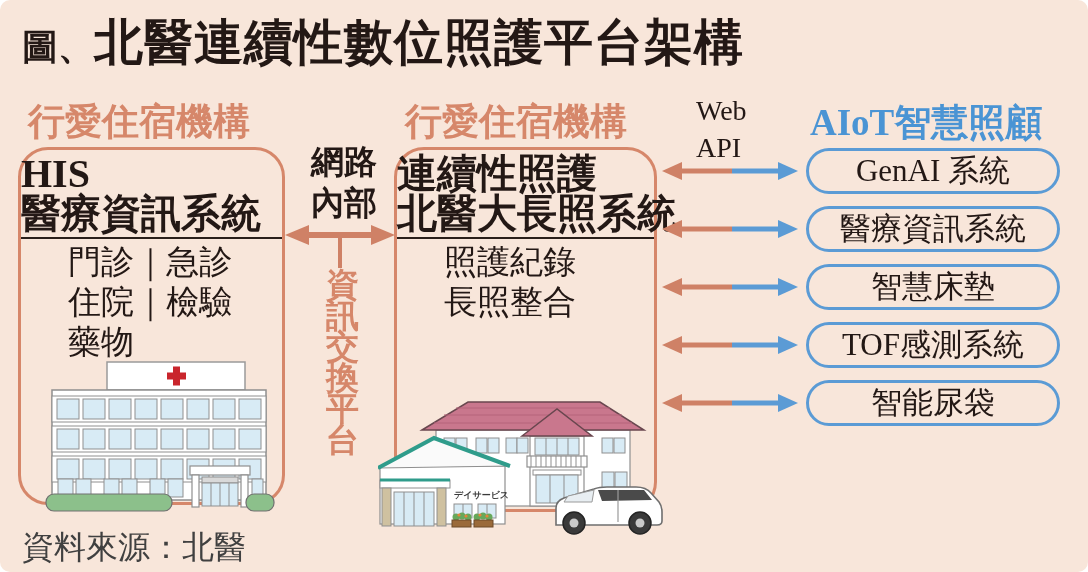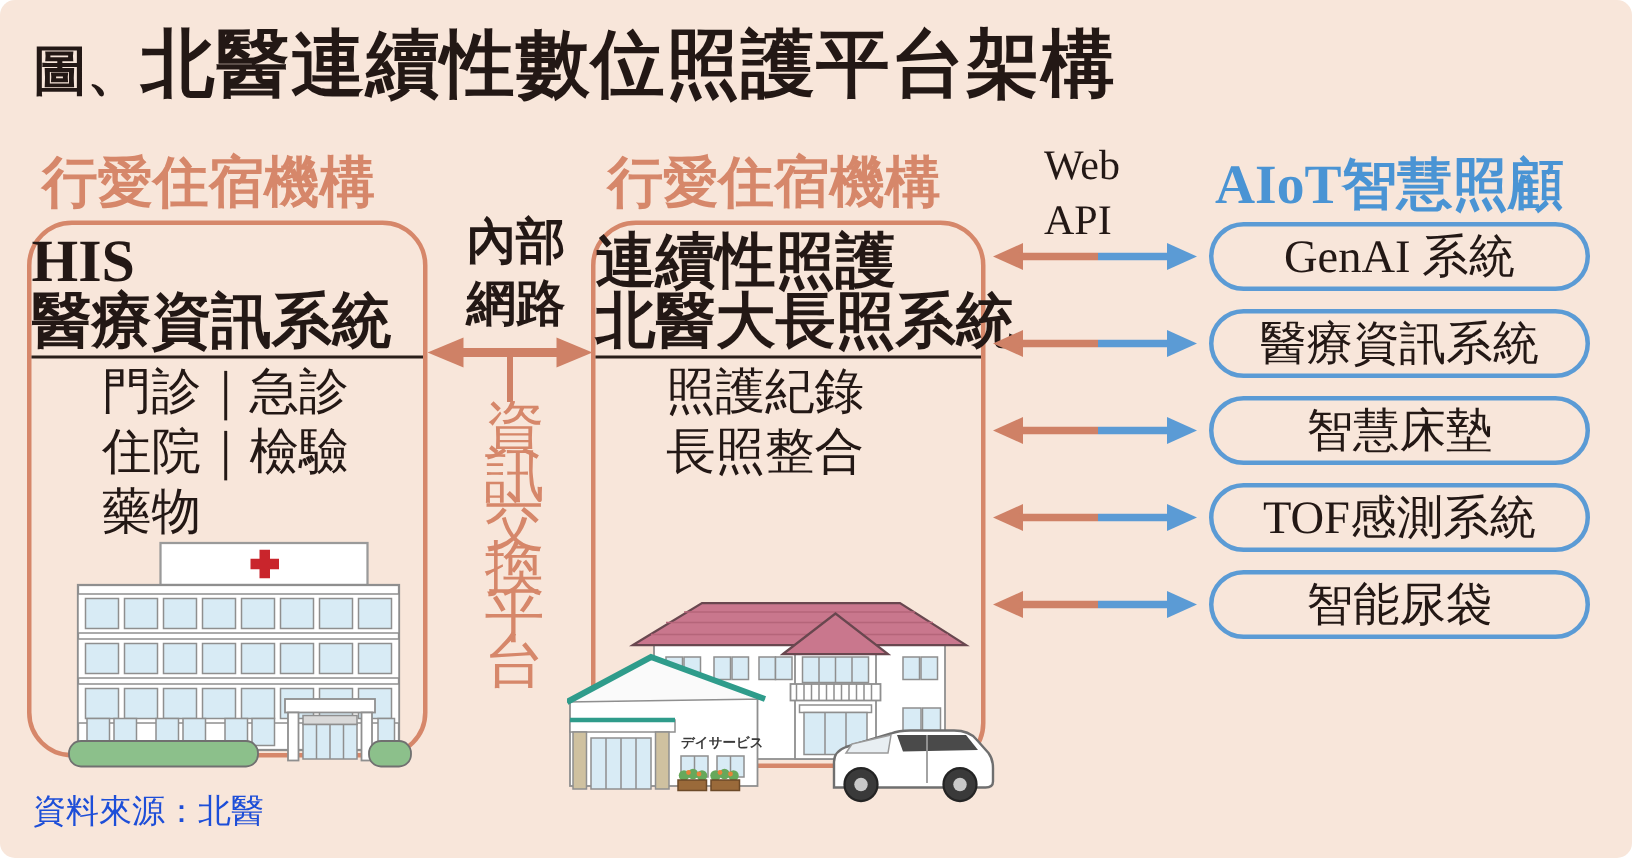--- a/index.html
+++ b/index.html
@@ -32,33 +32,33 @@
     border-radius:30px;
     background:transparent;
   }
   .box-title{font-size:40px;font-weight:bold;line-height:40px;padding:4px 0 3px 0;white-space:nowrap;}
   .box-divider{border-top:2px solid #2a1f1a;width:100%;}
   .box-items{font-size:33px;line-height:40px;padding:3px 0 0 12px;white-space:nowrap;margin-left:35px;}
   
   .network-label{font-size:33px;font-weight:bold;line-height:41px;text-align:center;width:100px;}
   .stub{background:var(--arrow-salmon);}
   .platform-text{
-    font-size:40px;line-height:31px;font-weight:normal;color:var(--accent-salmon);
-    width:36px;word-break:break-all;text-align:center;
+    font-size:33px;line-height:31px;font-weight:bold;color:var(--accent-salmon);
+    width:36px;word-break:break-all;text-align:right;
   }
   
   .webapi{font-size:28px;font-weight:normal;line-height:37px;text-align:left;width:84px;}
   .aiot-header{font-size:37px;font-weight:bold;color:var(--blue-header);white-space:nowrap;}
   .device-pill{
     left:806px;width:254px;height:46px;
     border:3px solid var(--accent-blue);border-radius:23px;
     display:flex;align-items:center;justify-content:center;
     font-size:31px;white-space:nowrap;background:transparent;
   }
-  .footer{font-size:22px;color:#1d4ed8;white-space:nowrap;}
+  .footer{font-size:32px;color:#404040;white-space:nowrap;}
   .salmon-fill{fill:var(--arrow-salmon);}
   .blue-fill{fill:var(--accent-blue);}
   svg{display:block;}
 </style>
 </head>
 <body>
 
 <div class="stage">
 
   <div class="abs title">
@@ -138,22 +138,22 @@
       <rect x="162" y="117" width="36" height="6" fill="#d9d9d9" stroke="#8f8f8f" stroke-width="1"></rect>
       <rect x="162" y="123" width="36" height="23" fill="#d8ebf5" stroke="#8f8f8f" stroke-width="1"></rect>
       <path d="M171,123 V146 M180,123 V146 M189,123 V146" stroke="#8f8f8f" stroke-width="1"></path>
     </g>
 
     <rect x="6" y="134" width="126" height="17" rx="8" fill="#8cc08b" stroke="#707070" stroke-width="1.2"></rect>
     <rect x="206" y="134" width="28" height="17" rx="8" fill="#8cc08b" stroke="#707070" stroke-width="1.2"></rect>
   </svg>
 
   <div class="abs network-label" style="left:294px;top:142px;">
+    <div>網路</div>
     <div>內部</div>
-    <div>網路</div>
   </div>
 
   <svg class="abs" style="left:285px;top:223px;" width="110" height="24" viewBox="0 0 110 24">
     <polygon class="salmon-fill" points="0,12 24,2 24,22"></polygon>
     <rect class="salmon-fill" x="20" y="9" width="70" height="6"></rect>
     <polygon class="salmon-fill" points="110,12 86,2 86,22"></polygon>
   </svg>
   <div class="abs stub" style="left:338px;top:237px;width:4px;height:31px;"></div>
   <div class="abs platform-text" style="left:323px;top:270px;">資訊交換平台</div>
 

